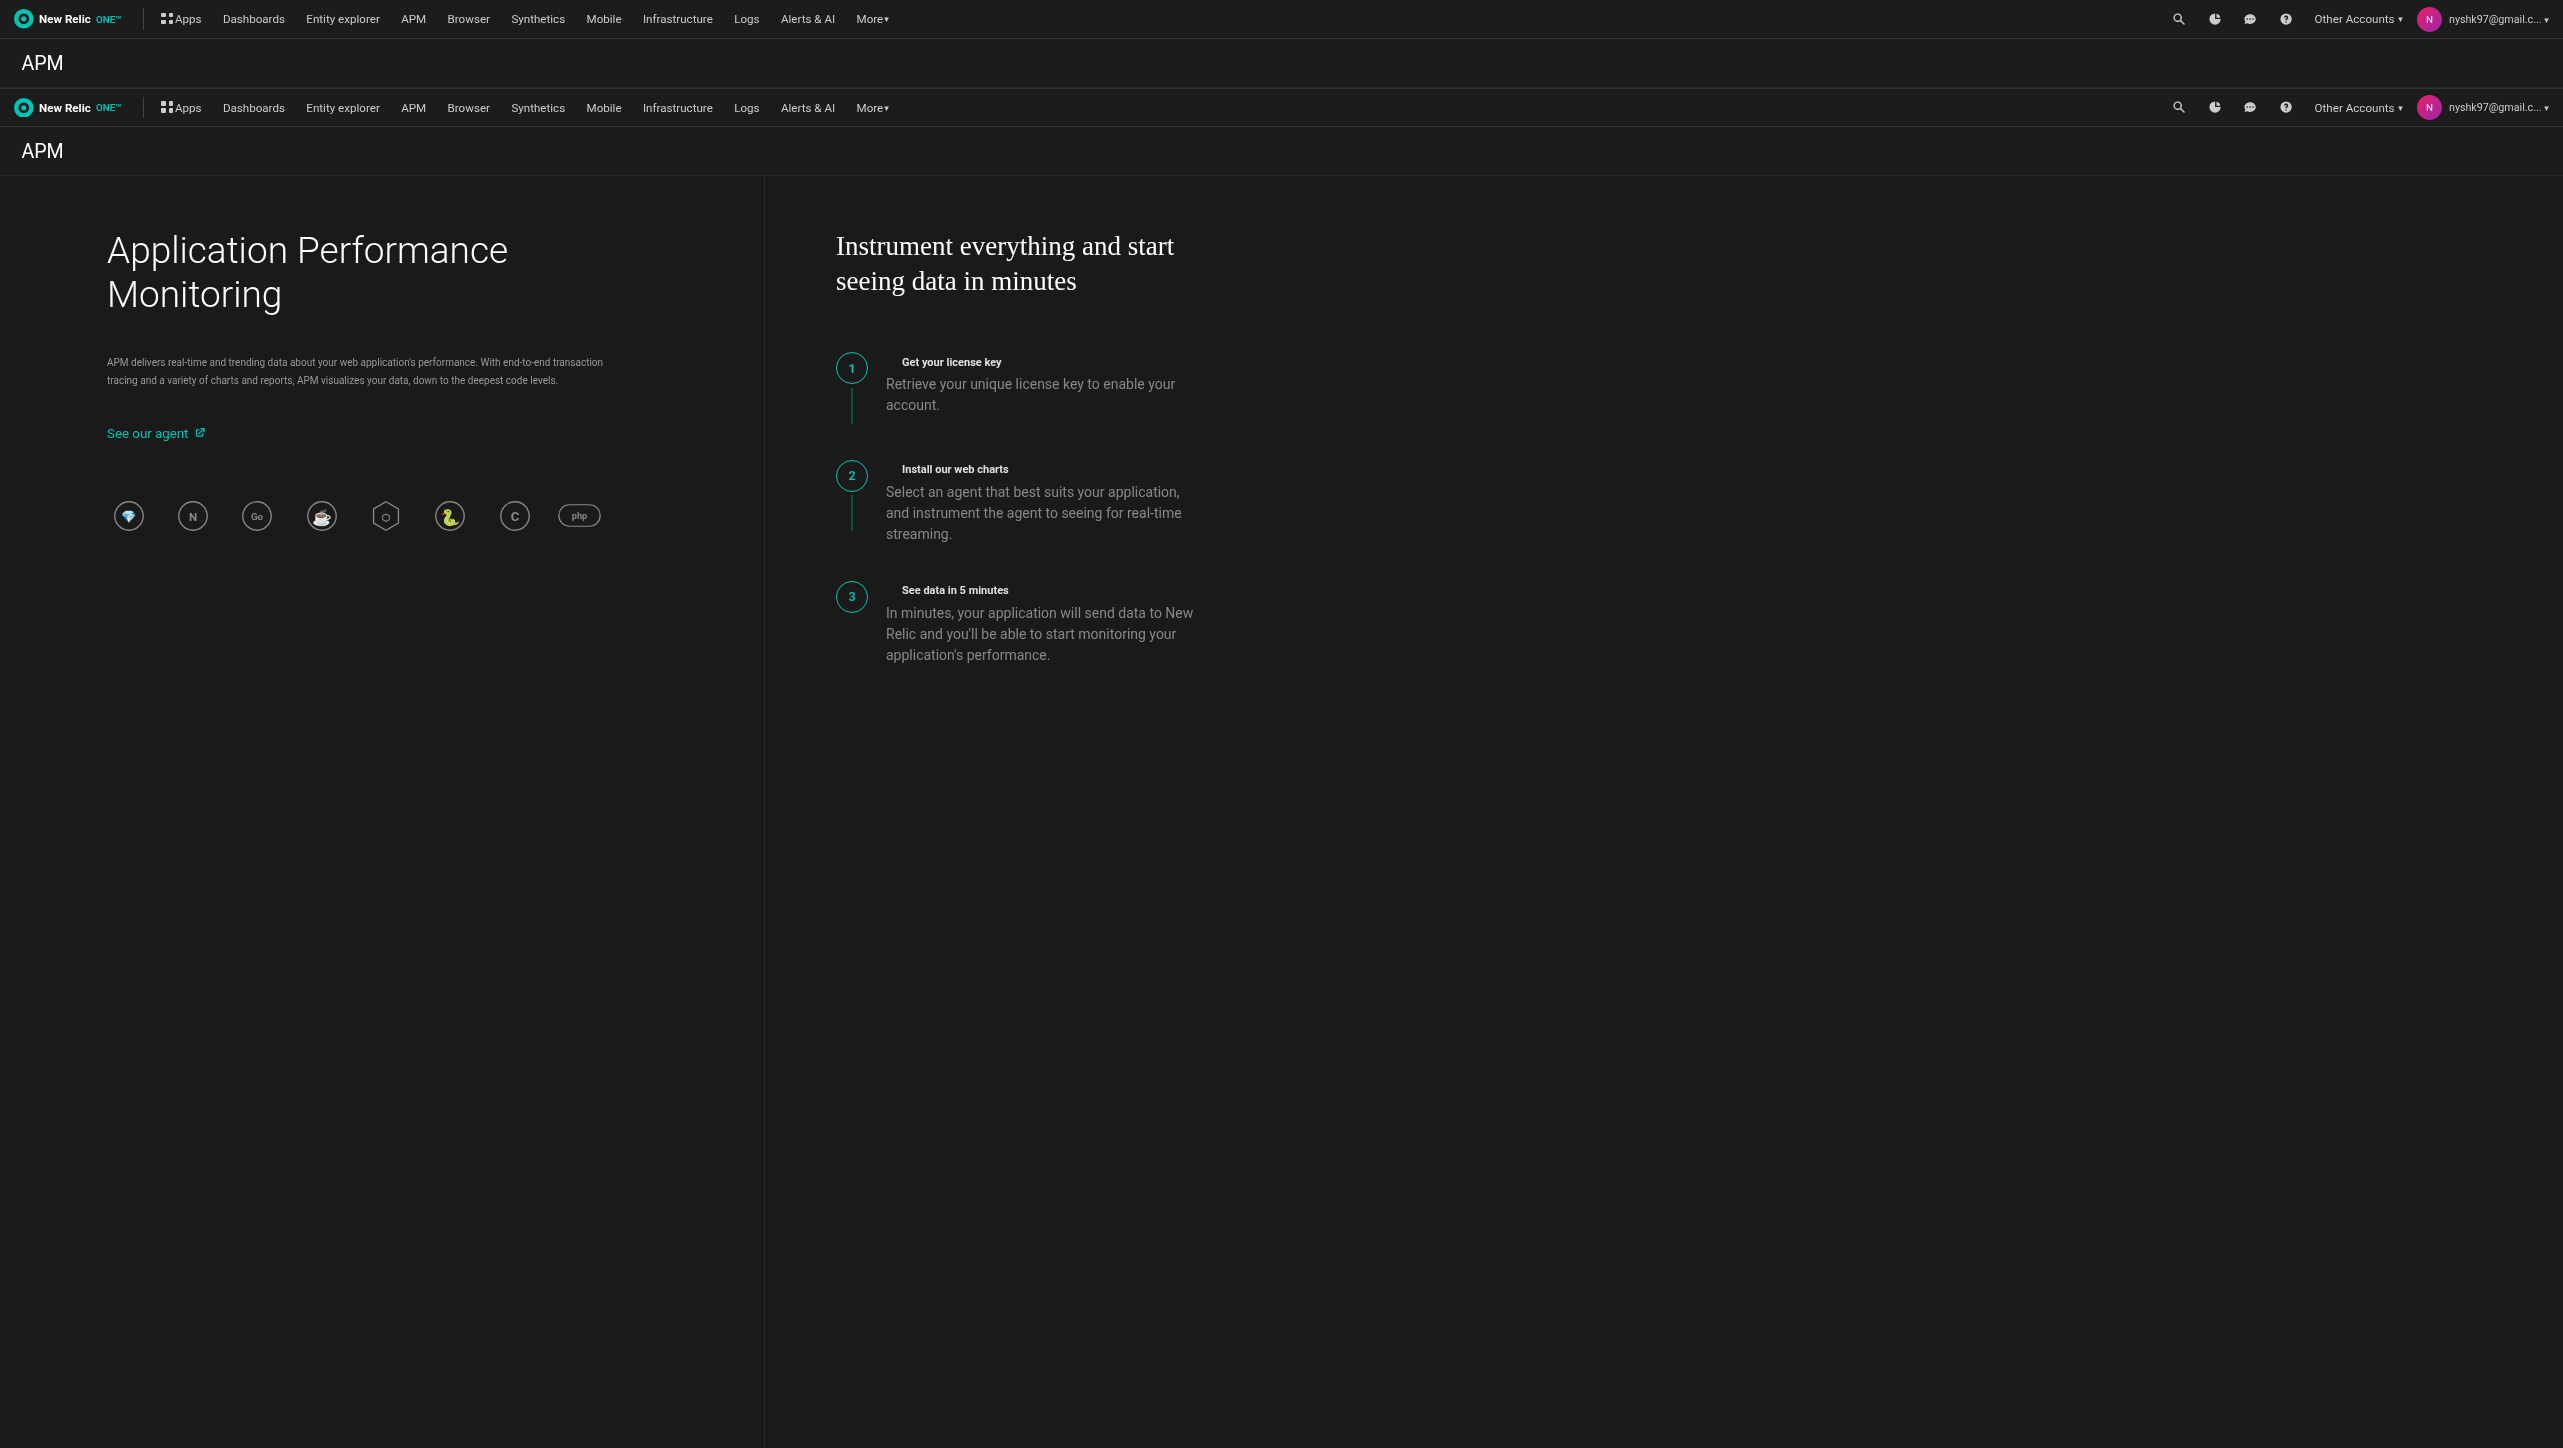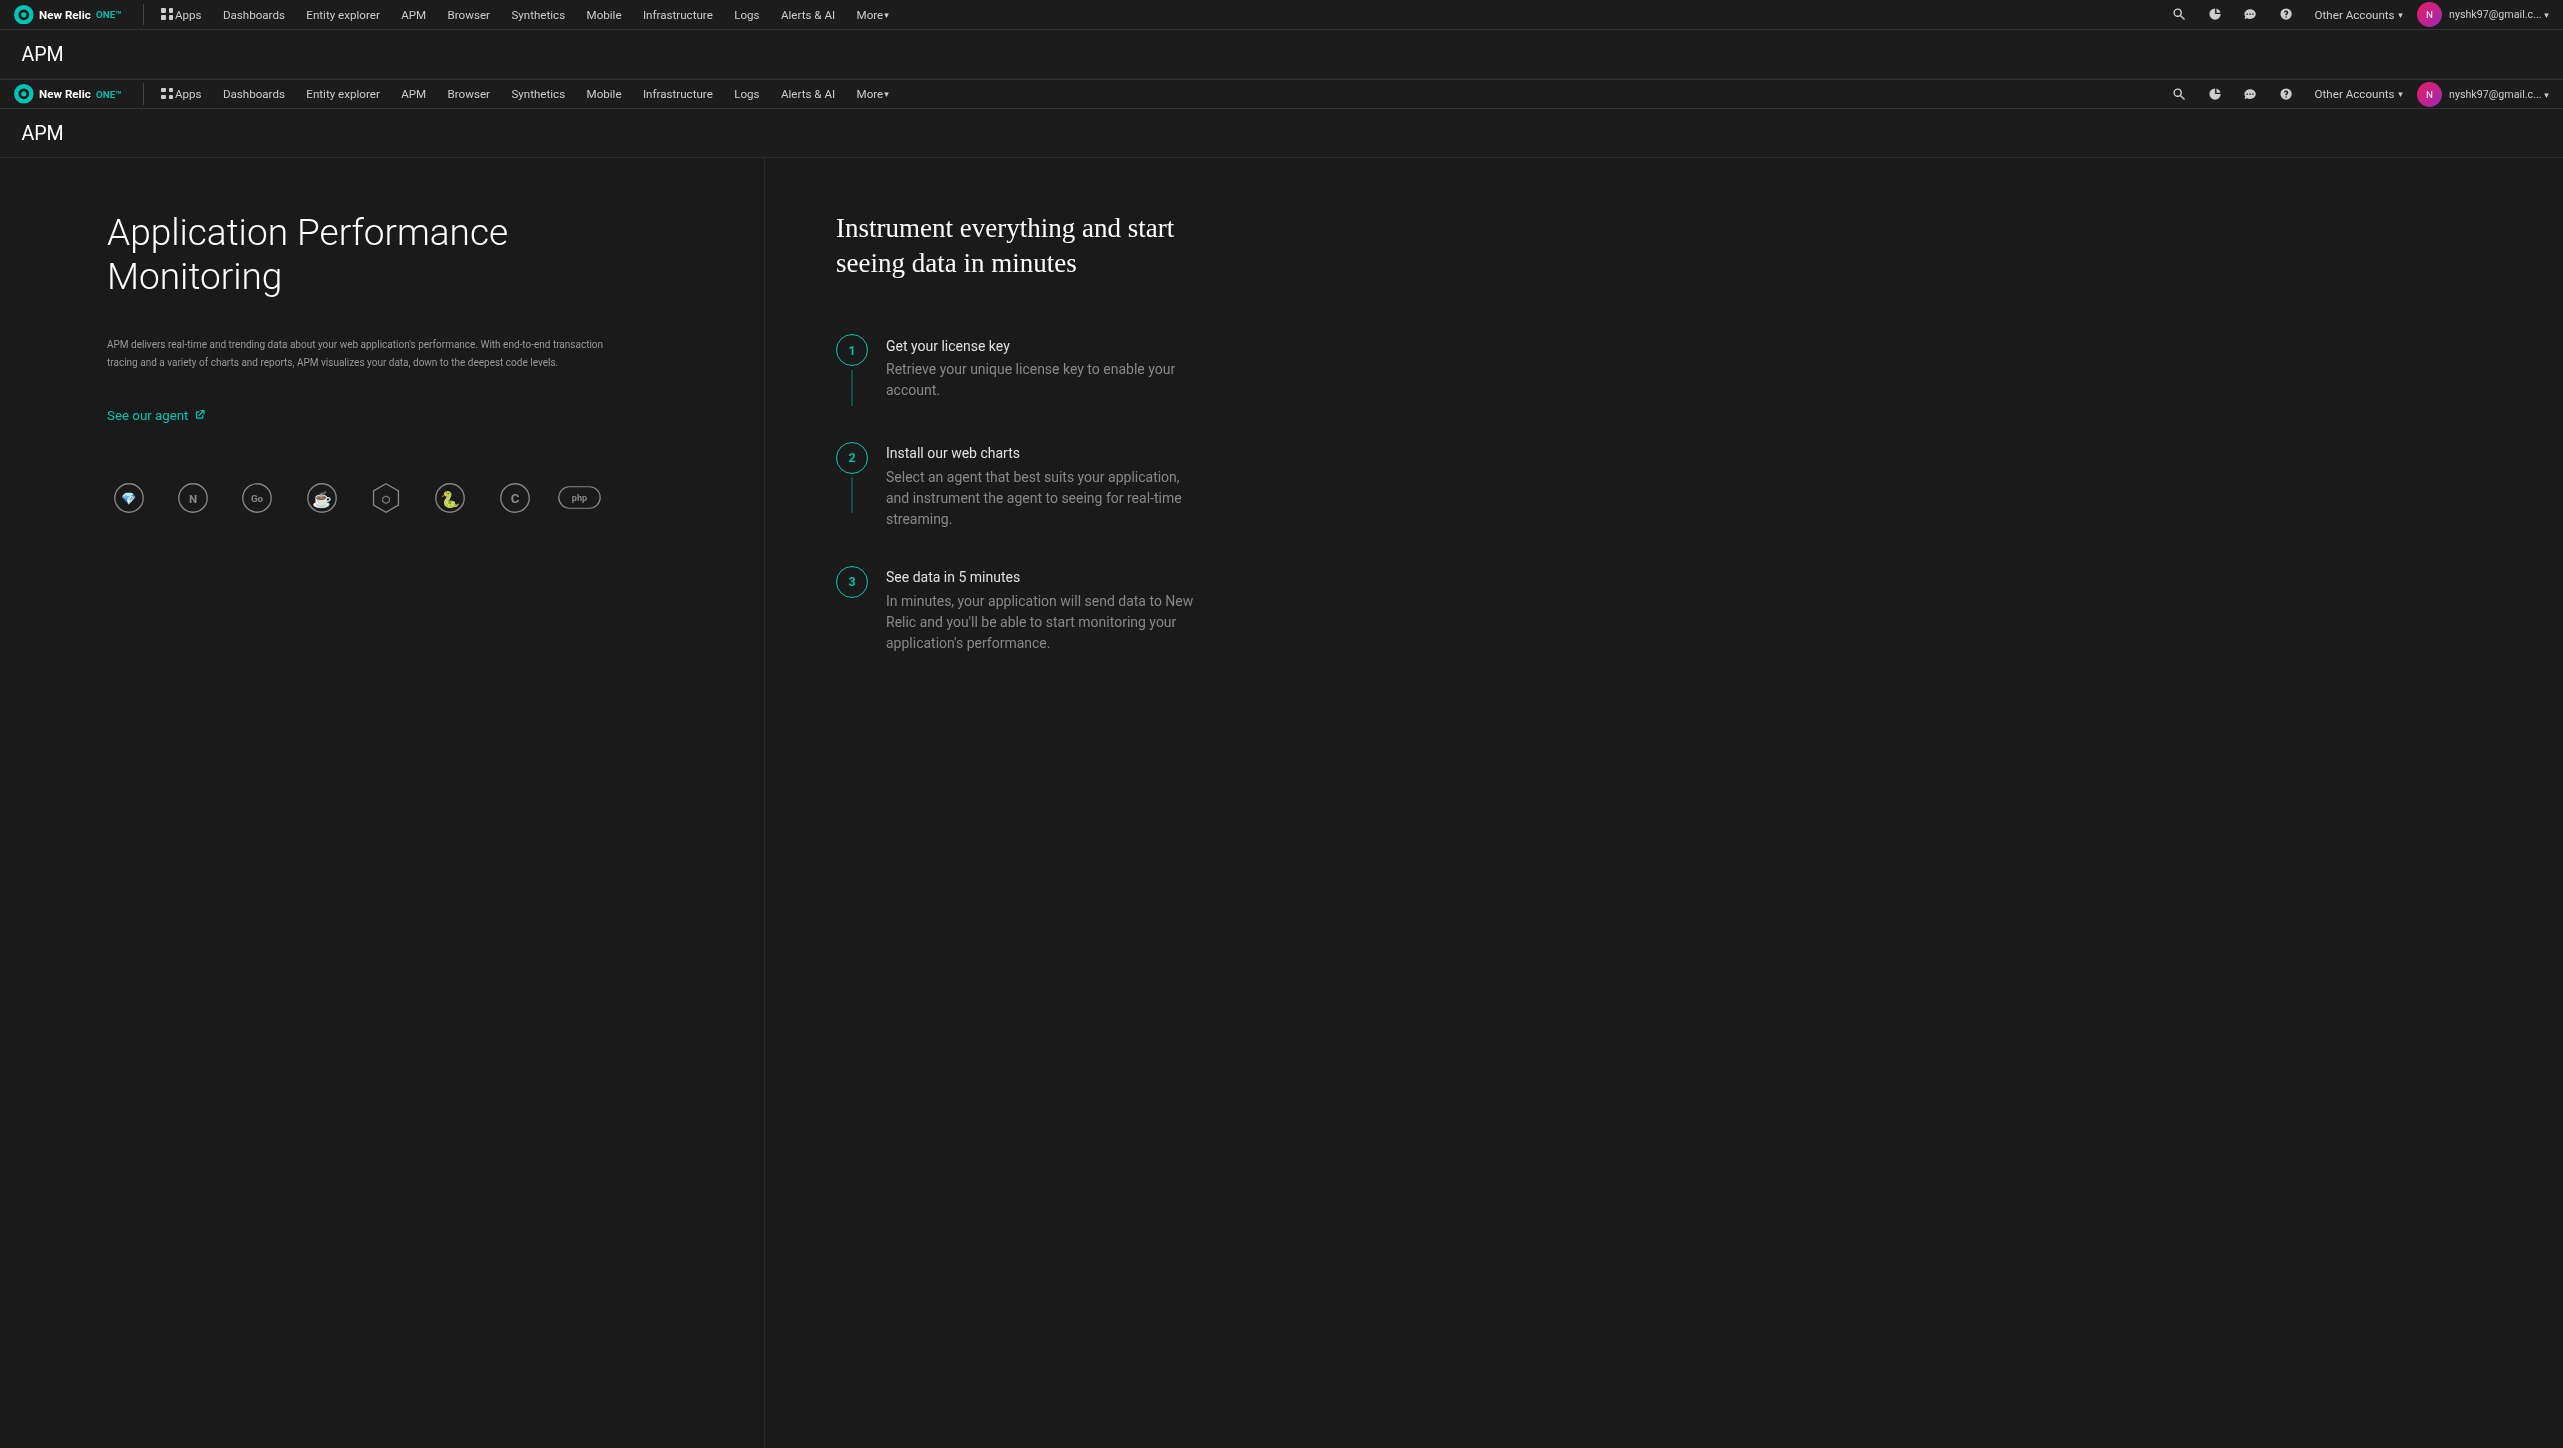--- a/index.html
+++ b/index.html
@@ -10,21 +10,21 @@
       min-height: 100vh;
     }
 
     
     .navbar {
       display: flex;
       align-items: center;
       background: #1c1c1c;
       border-bottom: 0.9px solid #333;
       padding: 0 14.2px;
-      height: 30px;
+      height: 39px;
       position: relative;
       z-index: 100;
     }
     .navbar-brand {
       display: flex;
       align-items: center;
       gap: 5.3px;
       margin-right: 14.2px;
       white-space: nowrap;
     }
@@ -252,24 +252,25 @@
       width: 1.8px;
       flex: 1;
       background: #00c4b4;
       opacity: 0.3;
       min-height: 36px;
       margin-top: 3.6px;
     }
     .step:last-child .step-line { display: none; }
     .step-content { padding-top: 3.6px; }
     .step-title {
-      font-size: 14px;
-      font-weight: 400;
+      font-size: 11px;
+      font-weight: 700;
       color: #e0e0e0;
       margin-bottom: 5.3px;
+      margin-left: 16px;
     }
     .step-desc {
       font-size: 14px;
       color: #888;
       line-height: 1.5;
       max-width: 320px;
     }
   </style>
 </head>
 <body>

